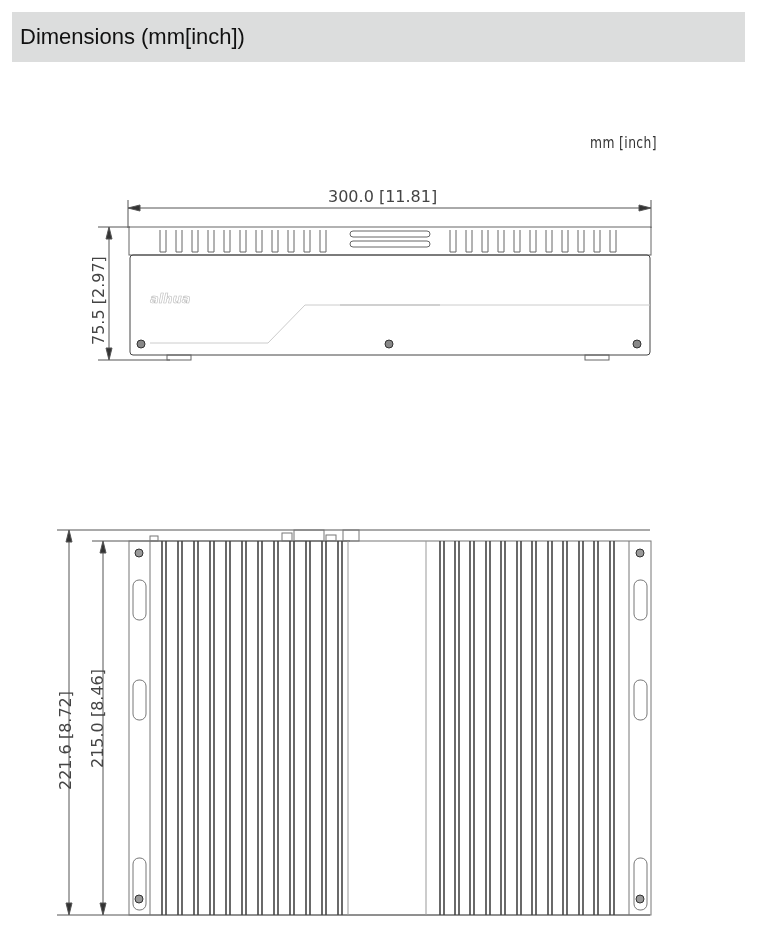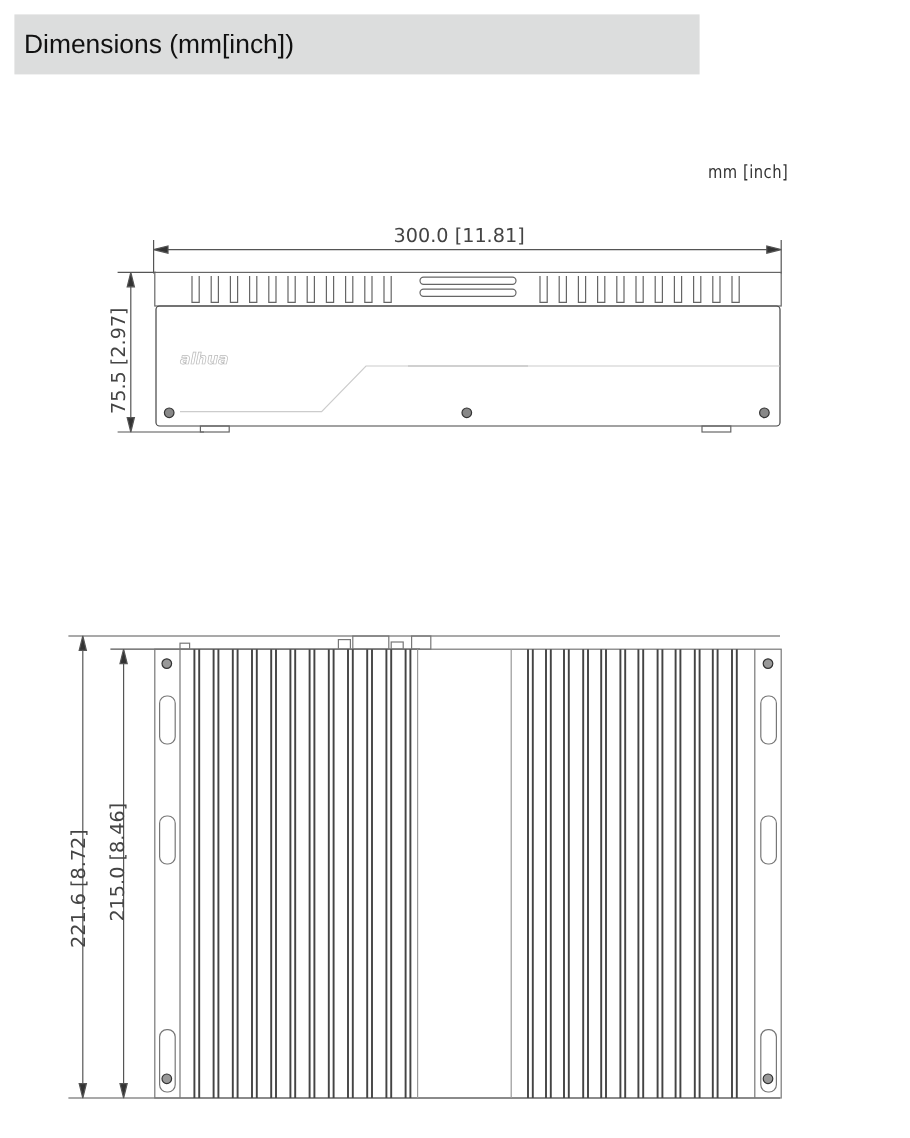--- a/index.html
+++ b/index.html
@@ -1,18 +1,18 @@
 <!DOCTYPE html>
 <html><head>
   <meta charset="utf-8">
   <style>
     html, body { margin: 0; padding: 0; background: #ffffff; }
     body { width: 758px; height: 948px; position: relative; overflow: hidden; }
     .header {
-      position: absolute; left: 12px; top: 12px; width: 571px; height: 50px;
+      position: absolute; left: 12px; top: 12px; width: 733px; height: 50px;
       background: #dcdddd; box-sizing: border-box; padding-left: 8px;
       display: flex; align-items: center;
     }
     .header-title {
       font-family: "Liberation Sans", sans-serif; font-size: 22px; color: #111;
     }
     .unit-label {
       position: absolute; left: 590px; top: 134px;
       font-family: "DejaVu Sans", sans-serif; font-size: 15px; color: #333;
       transform: scaleX(0.82); transform-origin: left center; letter-spacing: 0.5px;

